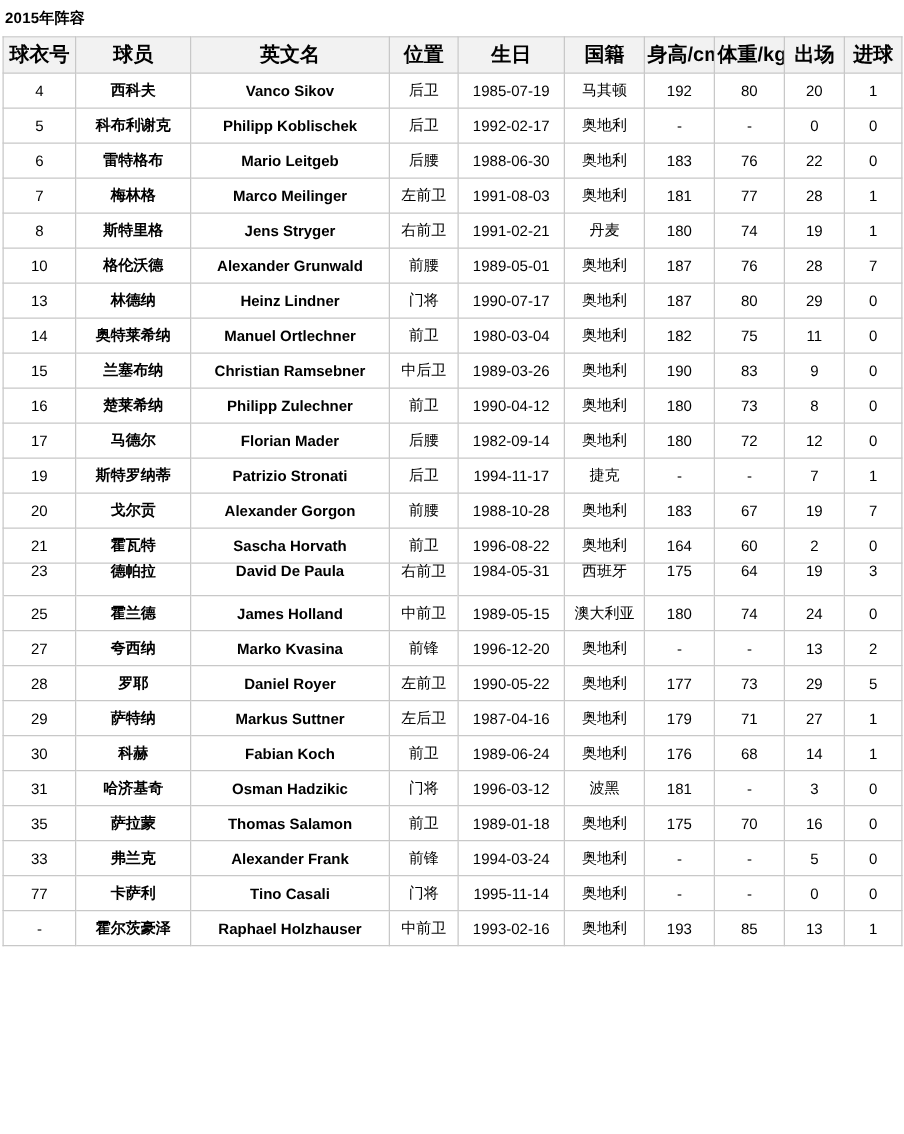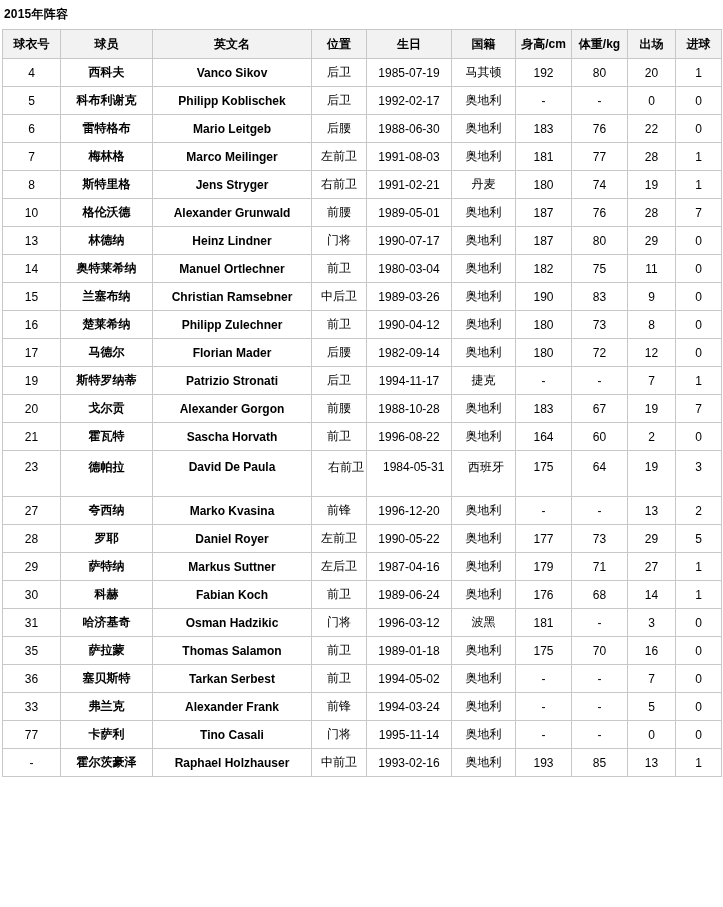--- a/index.html
+++ b/index.html
@@ -37,21 +37,21 @@
     text-align: center;
     vertical-align: middle;
     height: 27px;
     padding: 0 2px;
     overflow: hidden;
     white-space: nowrap;
   }
   table.squad thead th {
     background: #f2f2f2;
     font-weight: bold;
-    font-size: 12px;
+    font-size: 16px;
     height: 28px;
   }
   td.name-cn {
     font-weight: bold;
   }
   td.name-en {
     font-weight: bold;
     margin-left: 31px;
   }
   
@@ -63,21 +63,21 @@
   col.c5 { width: 64px; }
   col.c6 { width: 56px; }
   col.c7 { width: 56px; }
   col.c8 { width: 48px; }
   col.c9 { width: 46px; }
 
   
   tr.clipped td {
     height: 13px;
     line-height: 7px;
-    padding: 16px;
+    padding: 6px;
     border-top: none;
     border-bottom: none;
     color: #000;
     position: relative;
     overflow: hidden;
   }
   tr.clipped td span {
     display: block;
     position: relative;
     top: -6px;
@@ -312,20 +312,32 @@
             <span>64</span>
           </td>
           <td>
             <span>19</span>
           </td>
           <td>
             <span>3</span>
           </td>
         </tr>
         <tr>
+          <td>25</td>
+          <td class="name-cn">霍兰德</td>
+          <td class="name-en">James Holland</td>
+          <td>中前卫</td>
+          <td>1989-05-15</td>
+          <td>澳大利亚</td>
+          <td>180</td>
+          <td>74</td>
+          <td>24</td>
+          <td>0</td>
+        </tr>
+        <tr>
           <td>27</td>
           <td class="name-cn">夸西纳</td>
           <td class="name-en">Marko Kvasina</td>
           <td>前锋</td>
           <td>1996-12-20</td>
           <td>奥地利</td>
           <td>-</td>
           <td>-</td>
           <td>13</td>
           <td>2</td>
@@ -384,32 +396,20 @@
           <td class="name-en">Thomas Salamon</td>
           <td>前卫</td>
           <td>1989-01-18</td>
           <td>奥地利</td>
           <td>175</td>
           <td>70</td>
           <td>16</td>
           <td>0</td>
         </tr>
         <tr>
-          <td>36</td>
-          <td class="name-cn">塞贝斯特</td>
-          <td class="name-en">Tarkan Serbest</td>
-          <td>前卫</td>
-          <td>1994-05-02</td>
-          <td>奥地利</td>
-          <td>-</td>
-          <td>-</td>
-          <td>7</td>
-          <td>0</td>
-        </tr>
-        <tr>
           <td>33</td>
           <td class="name-cn">弗兰克</td>
           <td class="name-en">Alexander Frank</td>
           <td>前锋</td>
           <td>1994-03-24</td>
           <td>奥地利</td>
           <td>-</td>
           <td>-</td>
           <td>5</td>
           <td>0</td>

